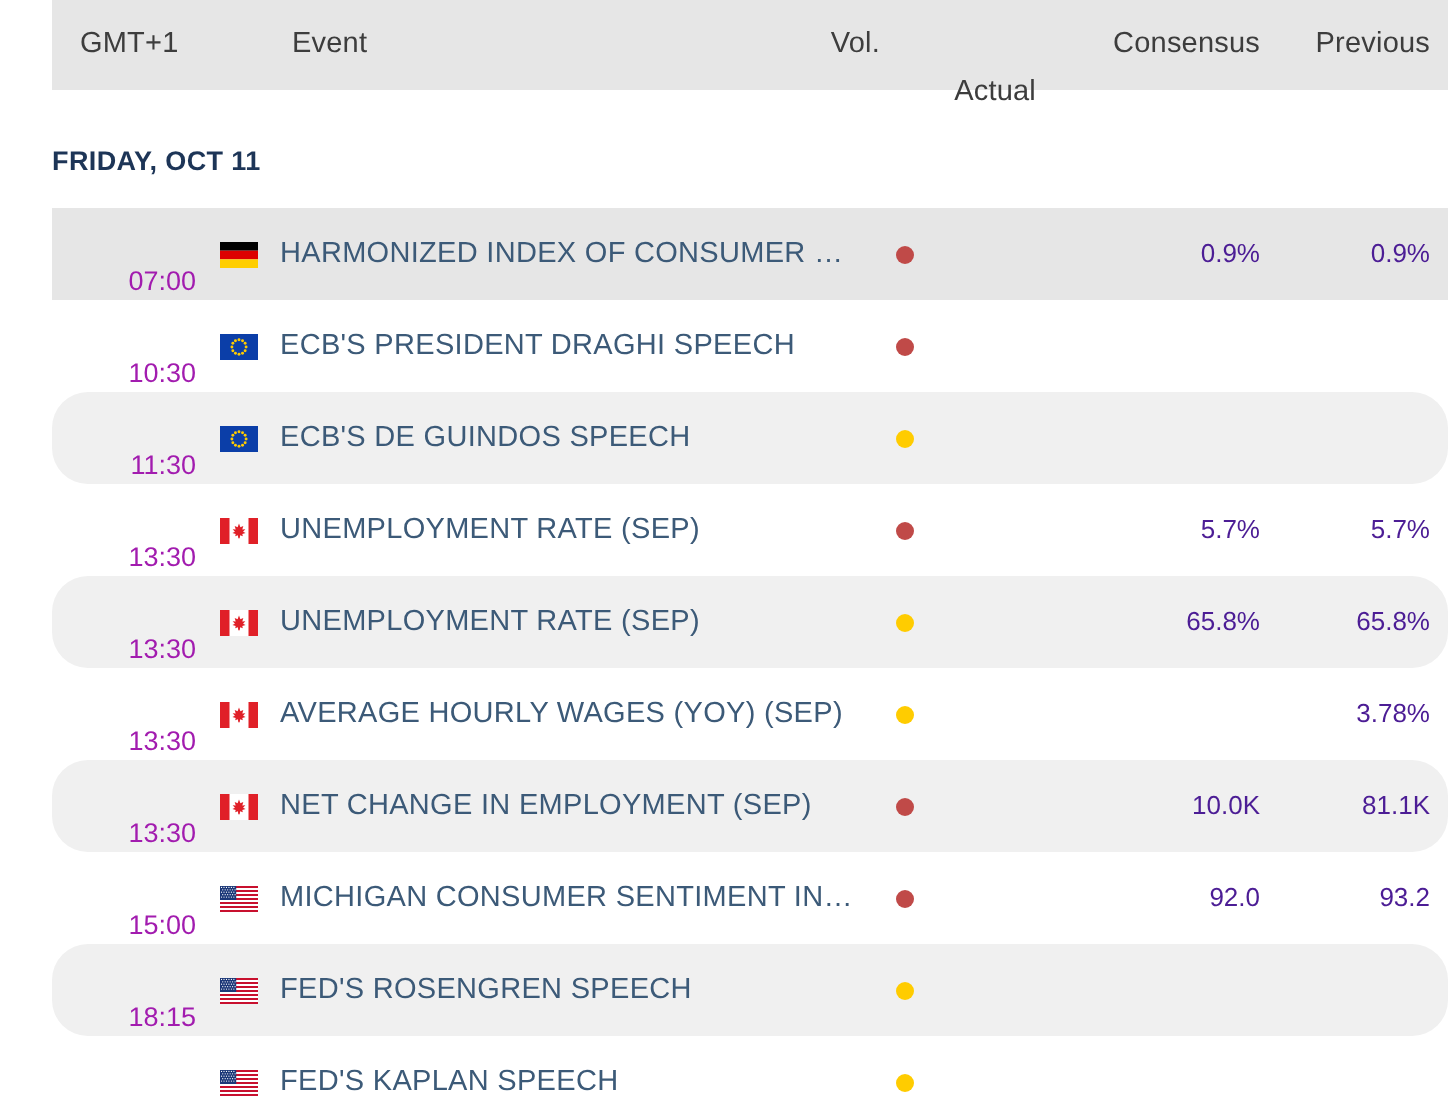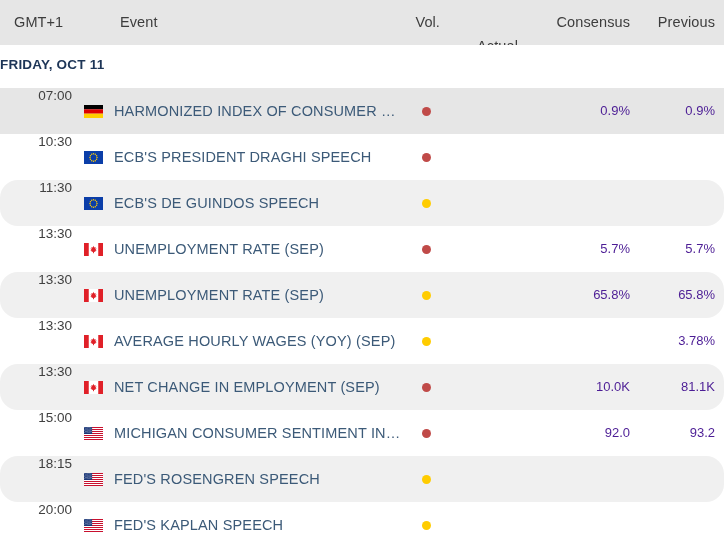--- a/index.html
+++ b/index.html
@@ -15,20 +15,21 @@
     background: #ffffff;
     color: #333333;
     -webkit-font-smoothing: antialiased;
   }
 
   .calendar {
     width: 724px;
     height: 396px;
     position: relative;
     background: #ffffff;
+    padding-left: 26px;
   }
 
   
   .cal-header {
     height: 45px;
     background: #e6e6e6;
     position: relative;
   }
   .cal-header .h {
     position: absolute;
@@ -43,20 +44,21 @@
   .h-vol      { right: 284px; }
   .h-actual   { right: 206px; margin-top: 24px; }
   .h-consensus{ right: 94px;  }
   .h-previous { right: 9px;   }
 
   
   .date-row {
     height: 43px;
     background: #ffffff;
     position: relative;
+    margin-top: 16px;
   }
   .date-row .date-label {
     position: absolute;
     left: 0px;
     top: 12px;
     font-size: 13.5px;
     font-weight: bold;
     color: #1d3557;
     letter-spacing: 0.2px;
     white-space: nowrap;
@@ -70,24 +72,24 @@
     position: relative;
     background: #ffffff;
   }
   .row.shade     { background: #f0f0f0; border-radius: 18px; }
   .row.shade-dark{ background: #e6e6e6; }
 
   .cell-time {
     position: absolute;
     left: 0;
     width: 72px;
-    top: 0;
+    top: 29px;
     text-align: right;
     font-size: 13.5px;
-    color: #404040;
+    color: #a21caf;
     white-space: nowrap;
   }
 
   .cell-flag {
     position: absolute;
     left: 84px;
     top: 17px;
     width: 19px;
     height: 13px;
     overflow: hidden;

